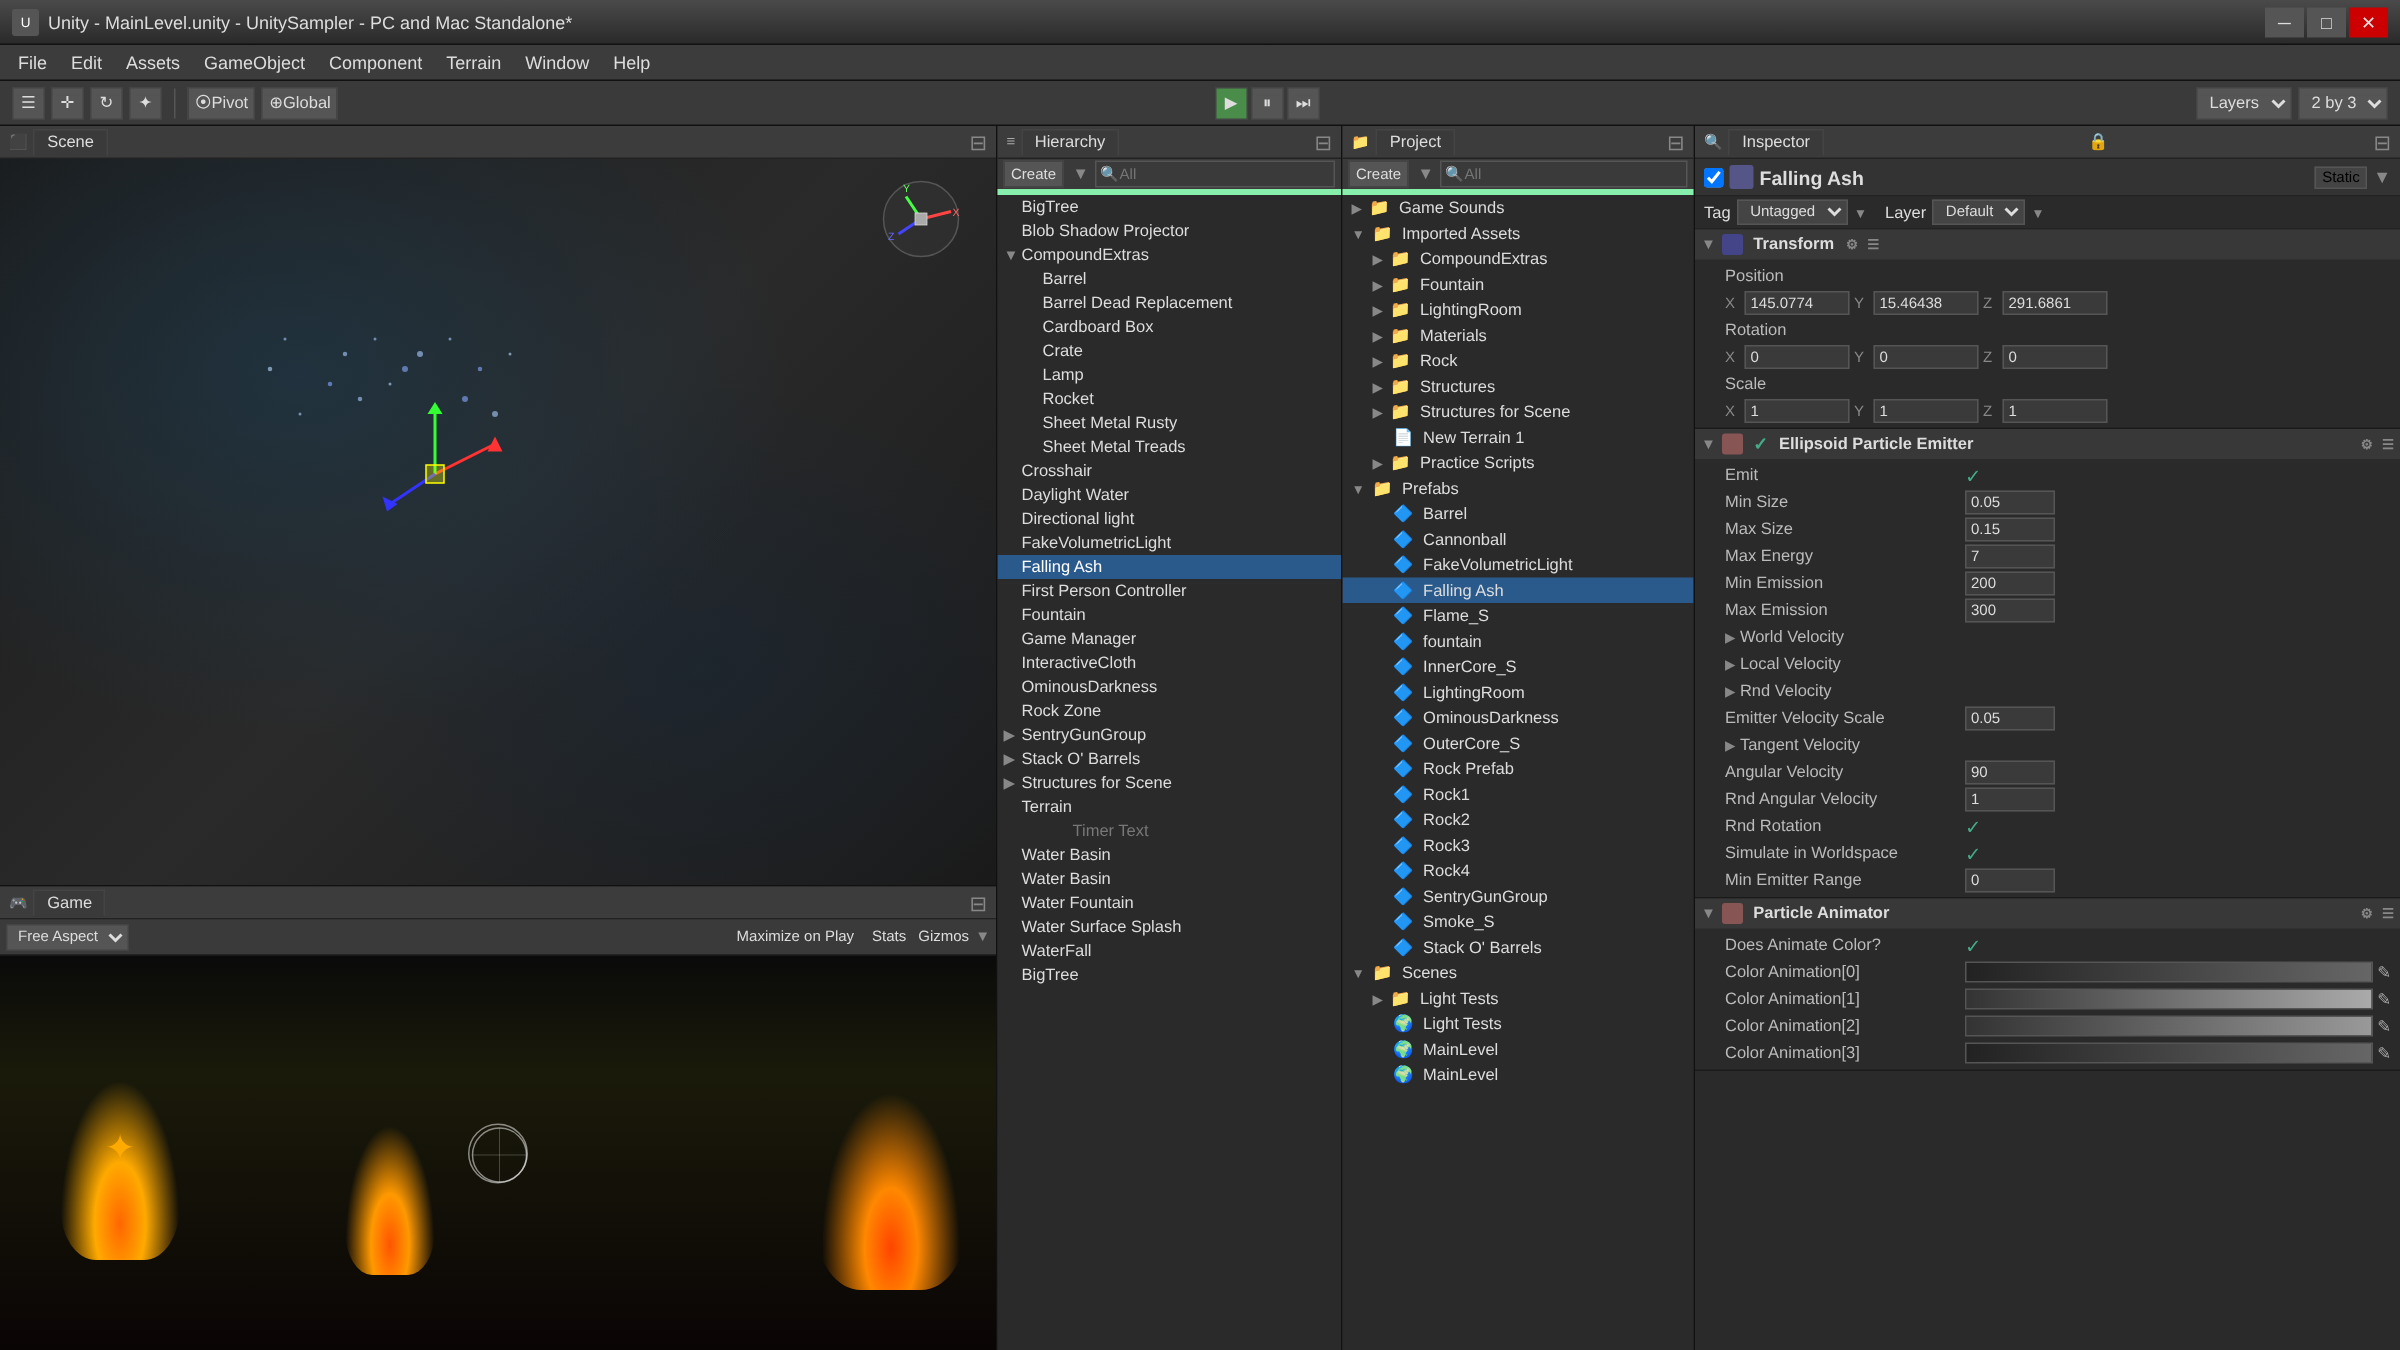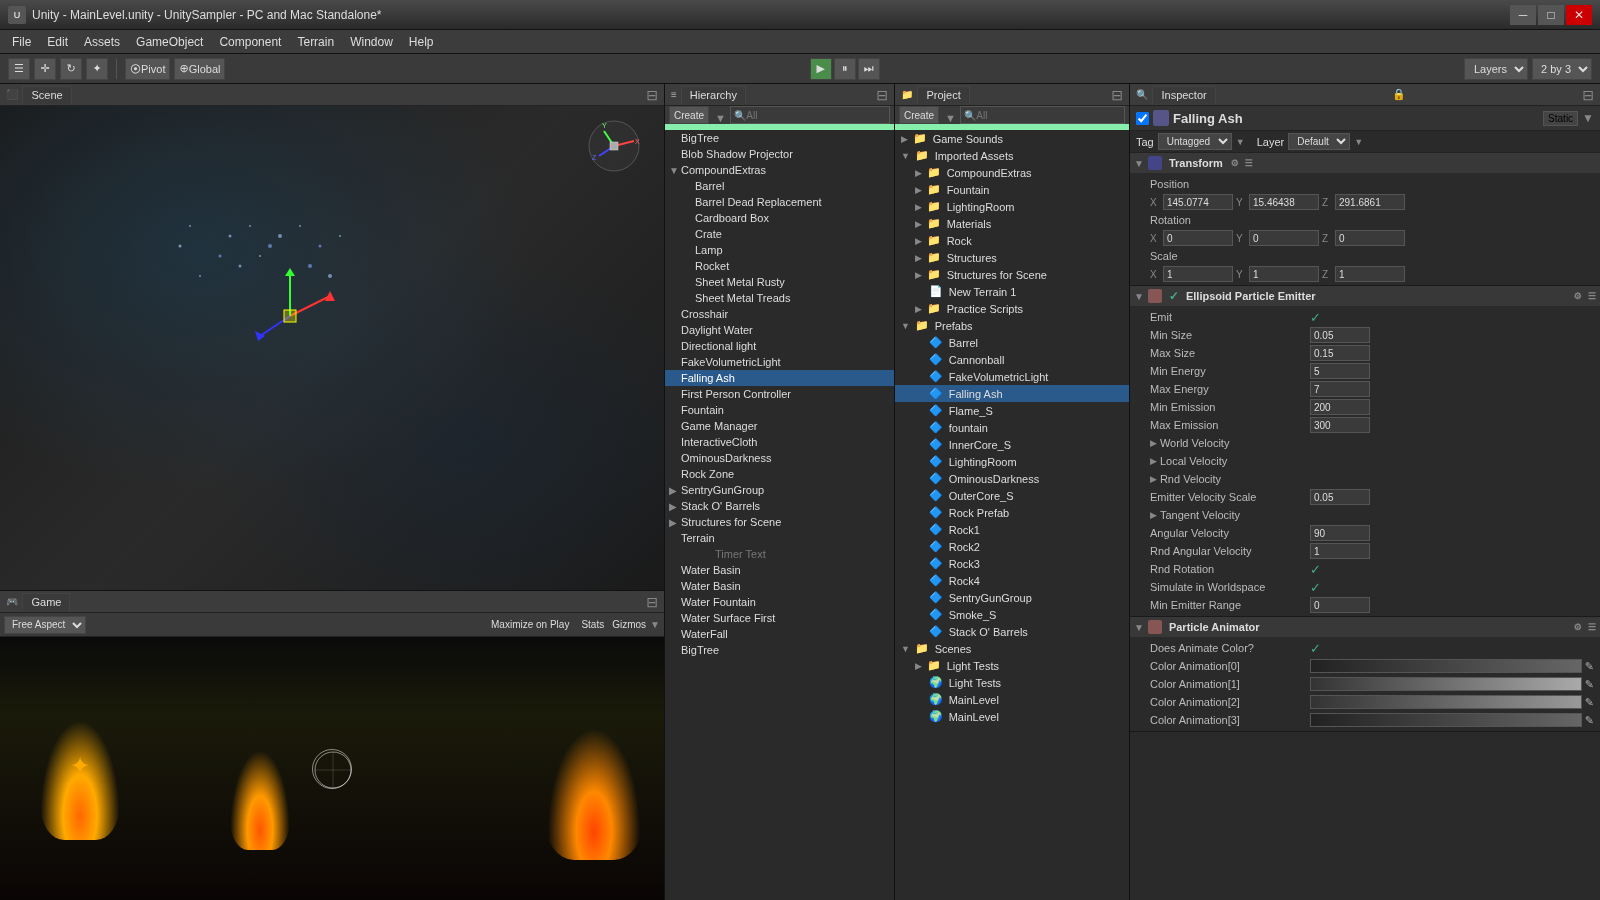--- a/index.html
+++ b/index.html
@@ -98,21 +98,20 @@
     .play-btn { background: #4a8c4a; }
     .toolbar-center { flex: 1; display: flex; justify-content: center; align-items: center; gap: 2px; }
     .toolbar-right { margin-left: auto; display: flex; align-items: center; gap: 4px; }
     .layers-select {
       background: #555;
       border: 1px solid #444;
       color: #ddd;
       padding: 1px 4px;
       font-size: 11px;
       height: 22px;
-      text-align: right;
     }
 
     
     #main-layout {
       display: flex;
       height: calc(900px - 84px);
     }
 
     
     #left-panel {
@@ -207,24 +206,24 @@
     #hierarchy-panel {
       width: 230px;
       border-right: 1px solid #111;
       display: flex;
       flex-direction: column;
     }
     .hierarchy-toolbar {
       height: 24px;
       background: #3a3a3a;
       display: flex;
-      align-items: flex-end;
+      align-items: center;
       padding: 0 4px;
       gap: 4px;
-      border-bottom: 6px solid #86efac;
+      border-bottom: 4px solid #86efac;
     }
     #hierarchy-list {
       flex: 1;
       overflow-y: auto;
       background: #2a2a2a;
     }
     .hier-item {
       padding: 2px 4px;
       cursor: pointer;
       display: flex;
@@ -745,21 +744,21 @@
     <span>Water Basin</span>
   </div>
         <div class="hier-item">
     <span class="hier-indent" style="display:inline-block;width:0px"></span>
     <span class="hier-arrow"> </span>
     <span>Water Fountain</span>
   </div>
         <div class="hier-item">
     <span class="hier-indent" style="display:inline-block;width:0px"></span>
     <span class="hier-arrow"> </span>
-    <span>Water Surface First</span>
+    <span>Water Surface Splash</span>
   </div>
         <div class="hier-item">
     <span class="hier-indent" style="display:inline-block;width:0px"></span>
     <span class="hier-arrow"> </span>
     <span>WaterFall</span>
   </div>
         <div class="hier-item">
     <span class="hier-indent" style="display:inline-block;width:0px"></span>
     <span class="hier-arrow"> </span>
     <span>BigTree</span>
@@ -1051,24 +1050,20 @@
           </div>
           <div class="field-row">
             <span class="field-label">Min Size</span>
             <input type="text" class="field-input" value="0.05" style="">
           </div>
           <div class="field-row">
             <span class="field-label">Max Size</span>
             <input type="text" class="field-input" value="0.15" style="">
           </div>
           <div class="field-row">
-            <span class="field-label">Min Energy</span>
-            <input type="text" class="field-input" value="5" style="">
-          </div>
-          <div class="field-row">
             <span class="field-label">Max Energy</span>
             <input type="text" class="field-input" value="7" style="">
           </div>
           <div class="field-row">
             <span class="field-label">Min Emission</span>
             <input type="text" class="field-input" value="200" style="">
           </div>
           <div class="field-row">
             <span class="field-label">Max Emission</span>
             <input type="text" class="field-input" value="300" style="">

